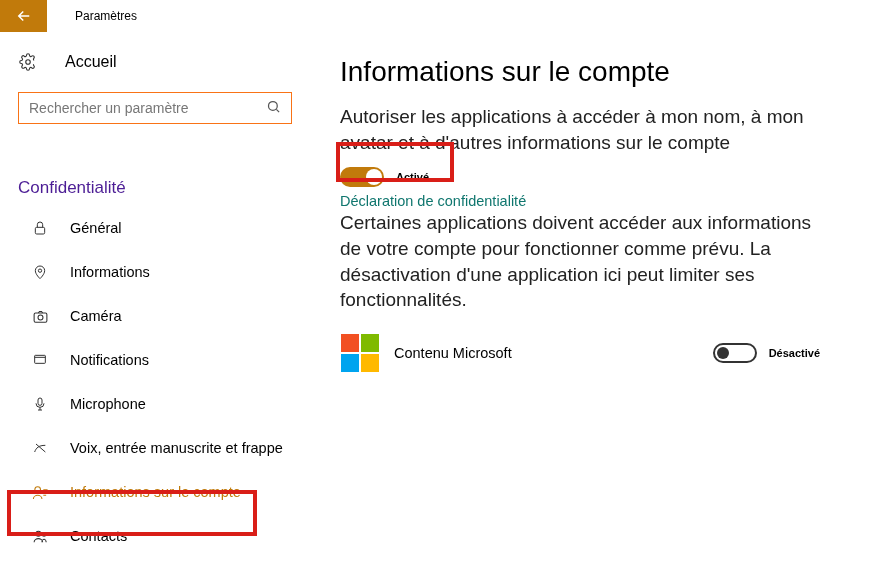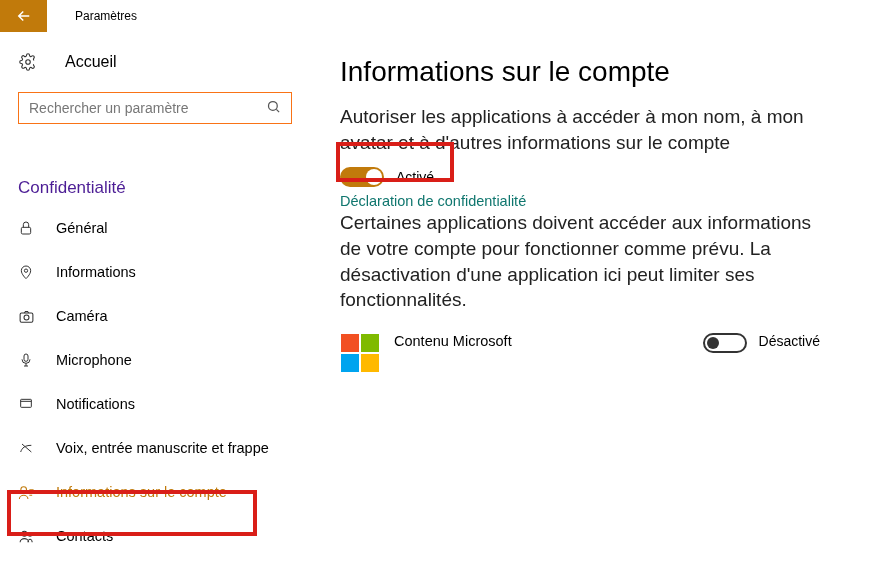--- a/index.html
+++ b/index.html
@@ -11,38 +11,38 @@
 .layout { display: flex; height: calc(100% - 32px); }
 .sidebar { width: 310px; padding: 10px 0 0 0; }
 .home { display: flex; align-items: center; height: 40px; padding-left: 18px; cursor: pointer; }
 .home .icon { width: 20px; display:flex; justify-content:center; }
 .home span.txt { margin-left: 27px; font-size: 16px; text-align: center; }
 .searchbox { margin: 10px 18px 14px 18px; height: 32px; border: 1px solid #f97316; display: flex; align-items: center; padding: 0 10px; }
 .searchbox input { flex: 1; border: none; outline: none; font-size: 14px; color: #555; background: transparent; }
 .searchbox input::placeholder { color: #777; }
 .searchbox .sicon { color: #555; }
 .cat { font-size: 17px; color: #4c1d95; padding: 6px 18px 8px 18px; margin-top: 48px; }
-.item { display: flex; align-items: center; height: 44px; padding-left: 16px; cursor: pointer; font-size: 14.5px; }
+.item { display: flex; align-items: center; height: 44px; padding-left: 30px; cursor: pointer; font-size: 14.5px; }
 .item .icon { width: 20px; display:flex; justify-content:center; color:#333; }
 .item .txt { margin-left: 20px; }
 .item.active .txt { color: #c17a0b; }
 .item.active .icon { color: #c17a0b; }
 .content { flex: 1; padding: 24px 40px 0 30px; }
 h1 { font-size: 28px; font-weight: 300; margin-bottom: 16px; }
 h2 { font-size: 20px; font-weight: 400; margin: 26px 0 14px 0; }
 .desc { font-size: 19px; line-height: 1.35; color: #222; max-width: 480px; }
 .toggle-row { display: flex; align-items: center; gap: 12px; margin-top: 12px; }
 .toggle { width: 44px; height: 20px; border-radius: 10px; position: relative; }
 .toggle.on { background: #c17a0b; }
 .toggle.on::after { content:""; position:absolute; right:2px; top:2px; width:16px; height:16px; background:#fff; border-radius:50%; }
 .toggle.off { background: #fff; border: 2px solid #333; }
 .toggle.off::after { content:""; position:absolute; left:2px; top:2px; width:12px; height:12px; background:#333; border-radius:50%; }
-.toggle-label { font-size: 14px; }
+.toggle-label { font-size: 11px; font-weight: bold; }
 .link { color: #0f766e; font-size: 14.5px; margin-top: 6px; display: inline-block; cursor: pointer; }
-.app-row { display: flex; margin-top: 20px; width: 480px; }
+.app-row { display: flex; align-items: center; margin-top: 20px; width: 480px; }
 .app-logo { width: 40px; height: 40px; display: flex; flex-wrap: wrap; }
 .app-logo div { width: 18px; height: 18px; margin: 1px; }
 .app-name { margin-left: 14px; font-size: 14.5px; flex: 1; }
 .hl { border: 4px solid #d91e18; position: absolute; pointer-events: none; }
 .hl1 { left: 336px; top: 142px; width: 118px; height: 40px; }
 .hl2 { left: 7px; top: 490px; width: 250px; height: 46px; }
 .container { position: relative; }
 </style>
 </head>
 <body>
@@ -101,34 +101,34 @@
               <rect x="3" y="7" width="18" height="13" rx="2"></rect>
               <circle cx="12" cy="13.5" r="3.5"></circle>
               <path d="M9 7l1.5-2h3L15 7"></path>
             </svg>
           </span>
       <span class="txt">Caméra</span>
     </div>
     <div class="item">
       <span class="icon">
             <svg width="16" height="16" viewBox="0 0 24 24" fill="none" stroke="currentColor" stroke-width="1.5">
+              <rect x="4" y="5" width="16" height="12" rx="1"></rect>
+              <path d="M4 8h16"></path>
+            </svg>
+          </span>
+      <span class="txt">Notifications</span>
+    </div>
+    <div class="item">
+      <span class="icon">
+            <svg width="16" height="16" viewBox="0 0 24 24" fill="none" stroke="currentColor" stroke-width="1.5">
               <rect x="9" y="3" width="6" height="11" rx="3"></rect>
               <path d="M6 11a6 6 0 0 0 12 0M12 17v4M9 21h6"></path>
             </svg>
           </span>
       <span class="txt">Microphone</span>
-    </div>
-    <div class="item">
-      <span class="icon">
-            <svg width="16" height="16" viewBox="0 0 24 24" fill="none" stroke="currentColor" stroke-width="1.5">
-              <rect x="4" y="5" width="16" height="12" rx="1"></rect>
-              <path d="M4 8h16"></path>
-            </svg>
-          </span>
-      <span class="txt">Notifications</span>
     </div>
     <div class="item">
       <span class="icon">
             <svg width="16" height="16" viewBox="0 0 24 24" fill="none" stroke="currentColor" stroke-width="1.5">
               <path d="M4 18c2-6 6-10 16-10M6 6l14 12"></path>
             </svg>
           </span>
       <span class="txt">Voix, entrée manuscrite et frappe</span>
     </div>
     <div class="item active">

